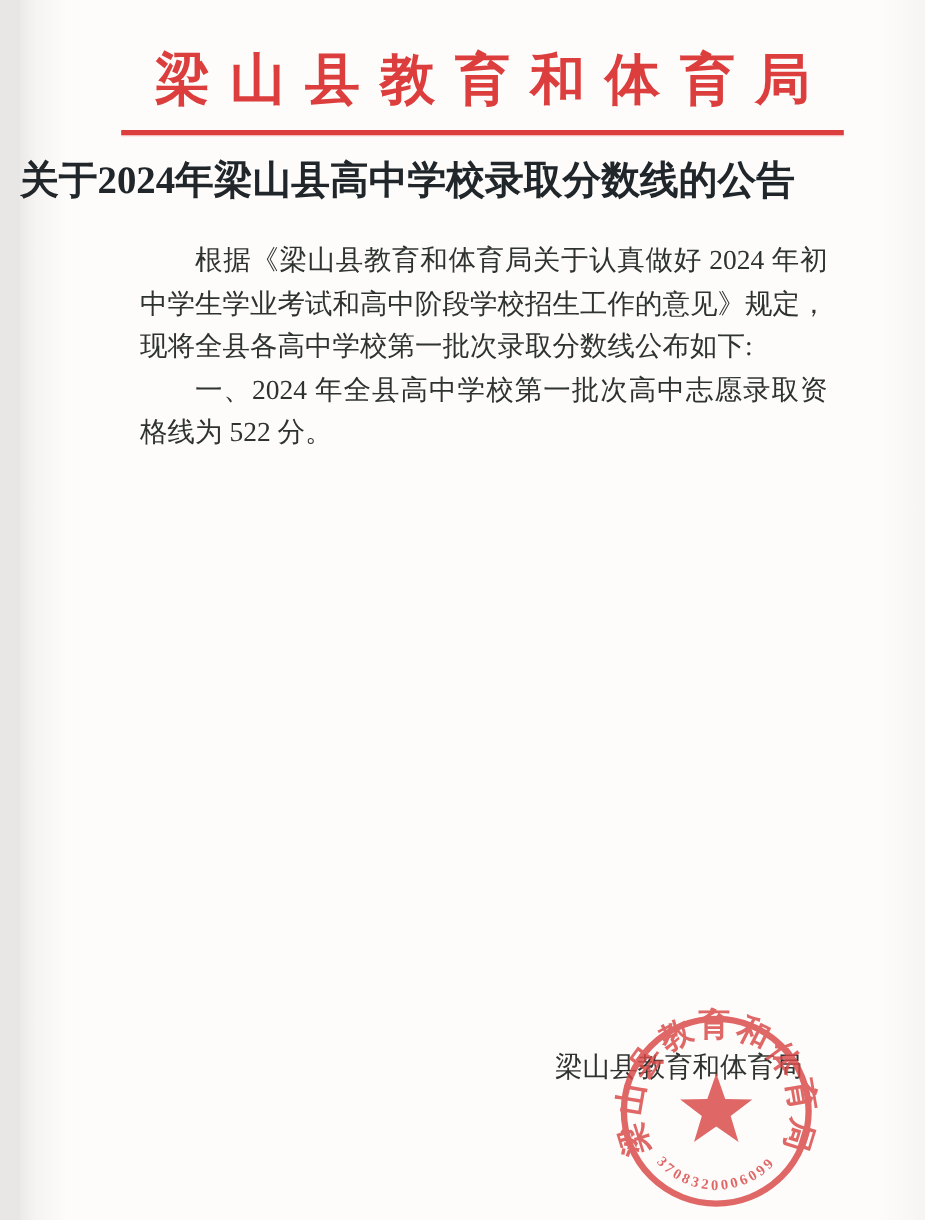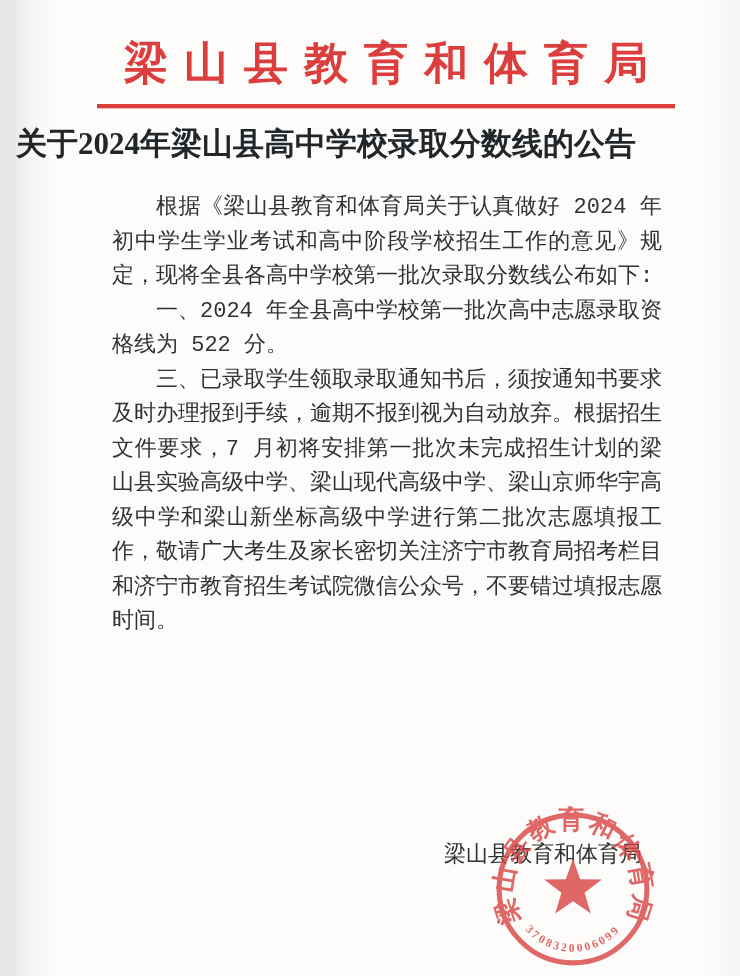--- a/index.html
+++ b/index.html
@@ -39,21 +39,20 @@
     font-weight: bold;
     color: #20262a;
     white-space: nowrap;
   }
   .doc-body {
     margin: 26px 94px 12px 96px;
     font-size: 22px;
     line-height: 34.5px;
     color: #2f332f;
     text-align: justify;
-    font-family: Liberation Mono, monospace;
   }
   .doc-body p { margin: 0; text-indent: 2em; }
   .signature {
     position: absolute;
     top: 834px; right: 114px;
     text-align: center;
     font-size: 22px;
     line-height: 39px;
     color: #2f332f;
     white-space: nowrap;
@@ -76,21 +75,20 @@
 
   <div class="masthead">梁山县教育和体育局</div>
 
   <div class="masthead-rule"></div>
 
   <div class="doc-title">关于2024年梁山县高中学校录取分数线的公告</div>
 
   <div class="doc-body">
     <p>根据《梁山县教育和体育局关于认真做好 2024 年初中学生学业考试和高中阶段学校招生工作的意见》规定，现将全县各高中学校第一批次录取分数线公布如下:</p>
     <p>一、2024 年全县高中学校第一批次高中志愿录取资格线为 522 分。</p>
-    <p>三、已录取学生领取录取通知书后，须按通知书要求及时办理报到手续，逾期不报到视为自动放弃。根据招生文件要求，7 月初将安排第一批次未完成招生计划的梁山县实验高级中学、梁山现代高级中学、梁山京师华宇高级中学和梁山新坐标高级中学进行第二批次志愿填报工作，敬请广大考生及家长密切关注济宁市教育局招考栏目和济宁市教育招生考试院微信公众号，不要错过填报志愿时间。</p>
   </div>
 
   <div class="signature">
     <div>梁山县教育和体育局</div>
   </div>
 
   <svg class="seal" viewBox="0 0 164 164">
     <defs>
       <path id="sealTopArc" d="M 27.6,107.4 A 60,60 0 1 1 136.4,107.4" fill="none"></path>
       <path id="sealBottomArc" d="M 31.2,117.6 A 62,62 0 0 0 132.8,117.6" fill="none"></path>

